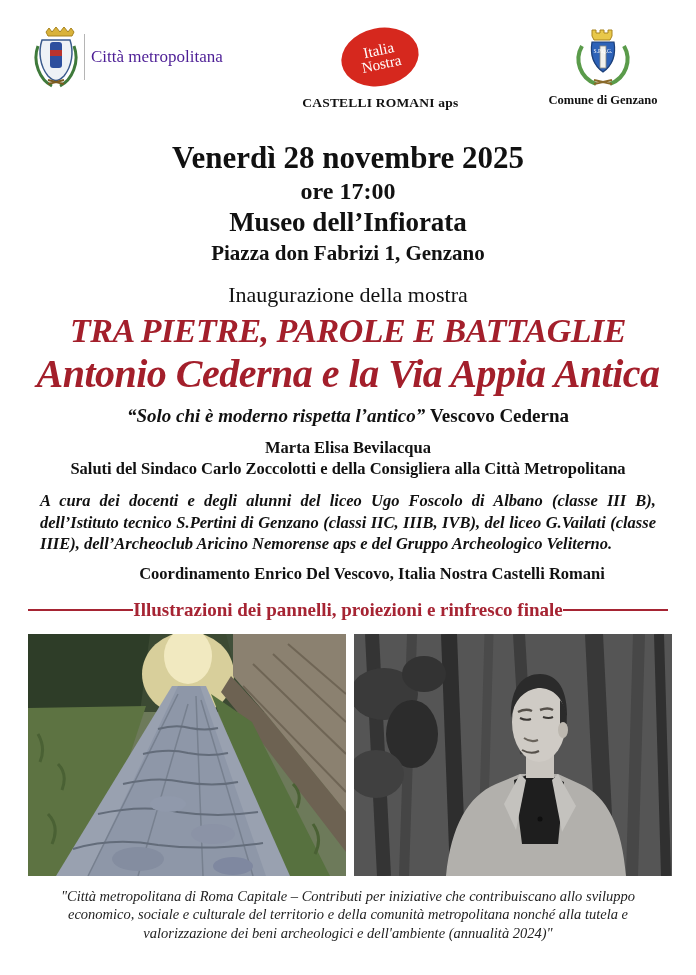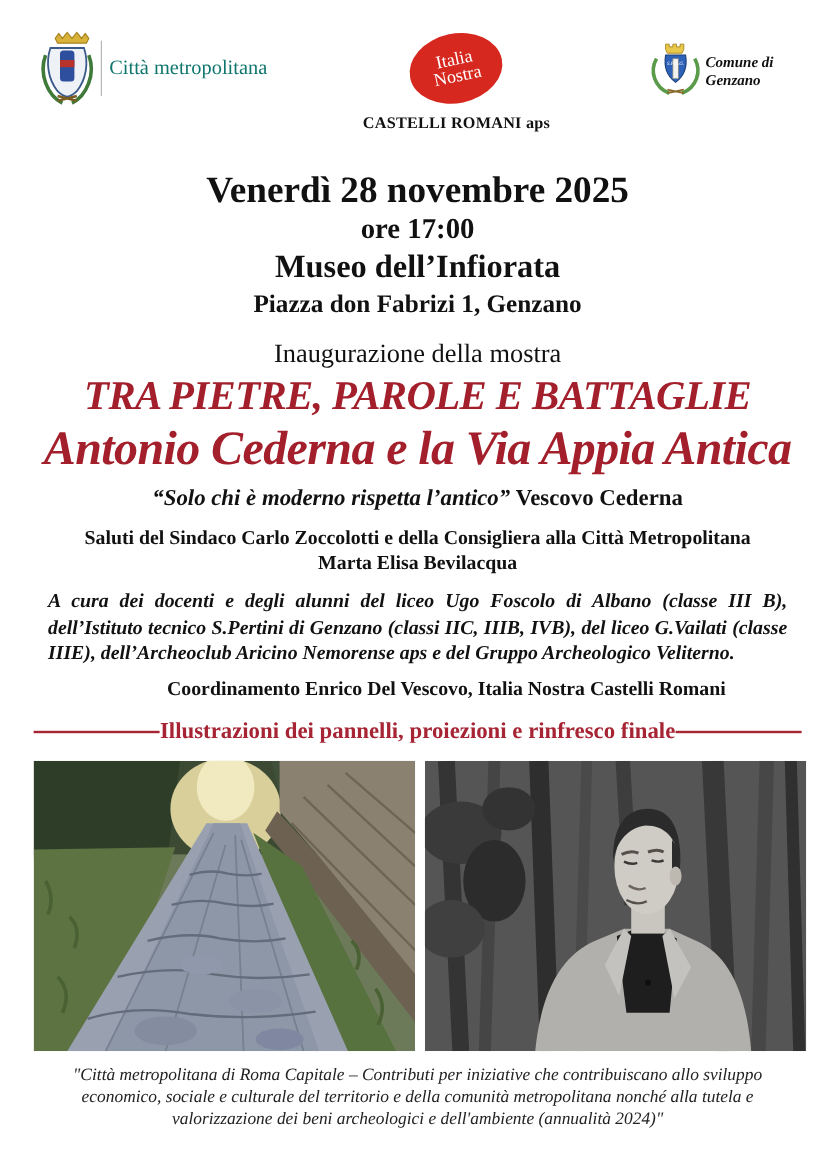--- a/index.html
+++ b/index.html
@@ -13,31 +13,31 @@
   }
   .center{text-align:center;}
 
   
   .header{
     display:flex;justify-content:space-between;align-items:flex-start;
     padding:26px 28px 0 34px;height:92px;
   }
   .logo-left{display:flex;align-items:center;gap:6px;}
   .logo-left .divider{width:1px;height:46px;background:#b5b5b5;}
-  .logo-left .logo-text{font-size:17px;line-height:1.28;color:#0f766e;}
+  .logo-left .logo-text{font-size:17px;line-height:1.28;color:#4c1d95;}
   .logo-center{display:flex;flex-direction:column;align-items:center;margin-top:2px;}
   .oval{
     width:78px;height:58px;border-radius:50%;
     display:flex;flex-direction:column;justify-content:center;align-items:center;
     transform:rotate(-12deg);
     color:#fff;font-size:15px;line-height:.95;font-weight:400;
   }
   .oval span{transform:rotate(0deg);}
   .logo-center .caption{font-weight:bold;font-size:13.5px;margin-top:9px;letter-spacing:.2px;}
-  .logo-right{display:flex;flex-direction:row;align-items:center;width:130px;font-style:italic;}
+  .logo-right{display:flex;flex-direction:column;align-items:center;width:130px;}
   .logo-right .caption{font-weight:bold;font-size:12.5px;margin-top:3px;}
 
   
   .date   {font-size:31px;font-weight:bold;margin-top:22px;}
   .time   {font-size:24px;font-weight:bold;margin-top:2px;}
   .venue  {font-size:27px;font-weight:bold;margin-top:2px;}
   .address{font-size:21px;font-weight:bold;margin-top:3px;}
 
   .kicker {font-size:22px;margin-top:16px;}
   .title  {font-size:34px;font-weight:bold;font-style:italic;margin-top:4px;letter-spacing:-.5px;}
@@ -123,22 +123,22 @@
 <div class="kicker center">Inaugurazione della mostra</div>
 <div class="title center" style="color:#a31f2b;">TRA PIETRE, PAROLE E BATTAGLIE</div>
 <div class="subtitle center" style="color:#a31f2b;">Antonio Cederna e la Via Appia Antica</div>
 
 <div class="quote-line center">
   <span class="q">“Solo chi è moderno rispetta l’antico”</span>
   <span class="a">Vescovo Cederna</span>
 </div>
 
 <div class="greetings center">
+  <div>Marta Elisa Bevilacqua</div>
   <div>Saluti del Sindaco Carlo Zoccolotti e della Consigliera alla Città Metropolitana</div>
-  <div>Marta Elisa Bevilacqua</div>
 </div>
 
 <div class="curators">A cura dei docenti e degli alunni del liceo Ugo Foscolo di Albano (classe III B), dell’Istituto tecnico S.Pertini di Genzano (classi IIC, IIIB, IVB), del liceo G.Vailati (classe IIIE), dell’Archeoclub Aricino Nemorense aps e del Gruppo Archeologico Veliterno.</div>
 
 <div class="coordination center">Coordinamento Enrico Del Vescovo, Italia Nostra Castelli Romani</div>
 
 <div class="program-row">
   <div class="rule" style="background:#a62433;"></div>
   <div class="program-text" style="color:#a62433;">Illustrazioni dei pannelli, proiezioni e rinfresco finale</div>
   <div class="rule" style="background:#a62433;"></div>

